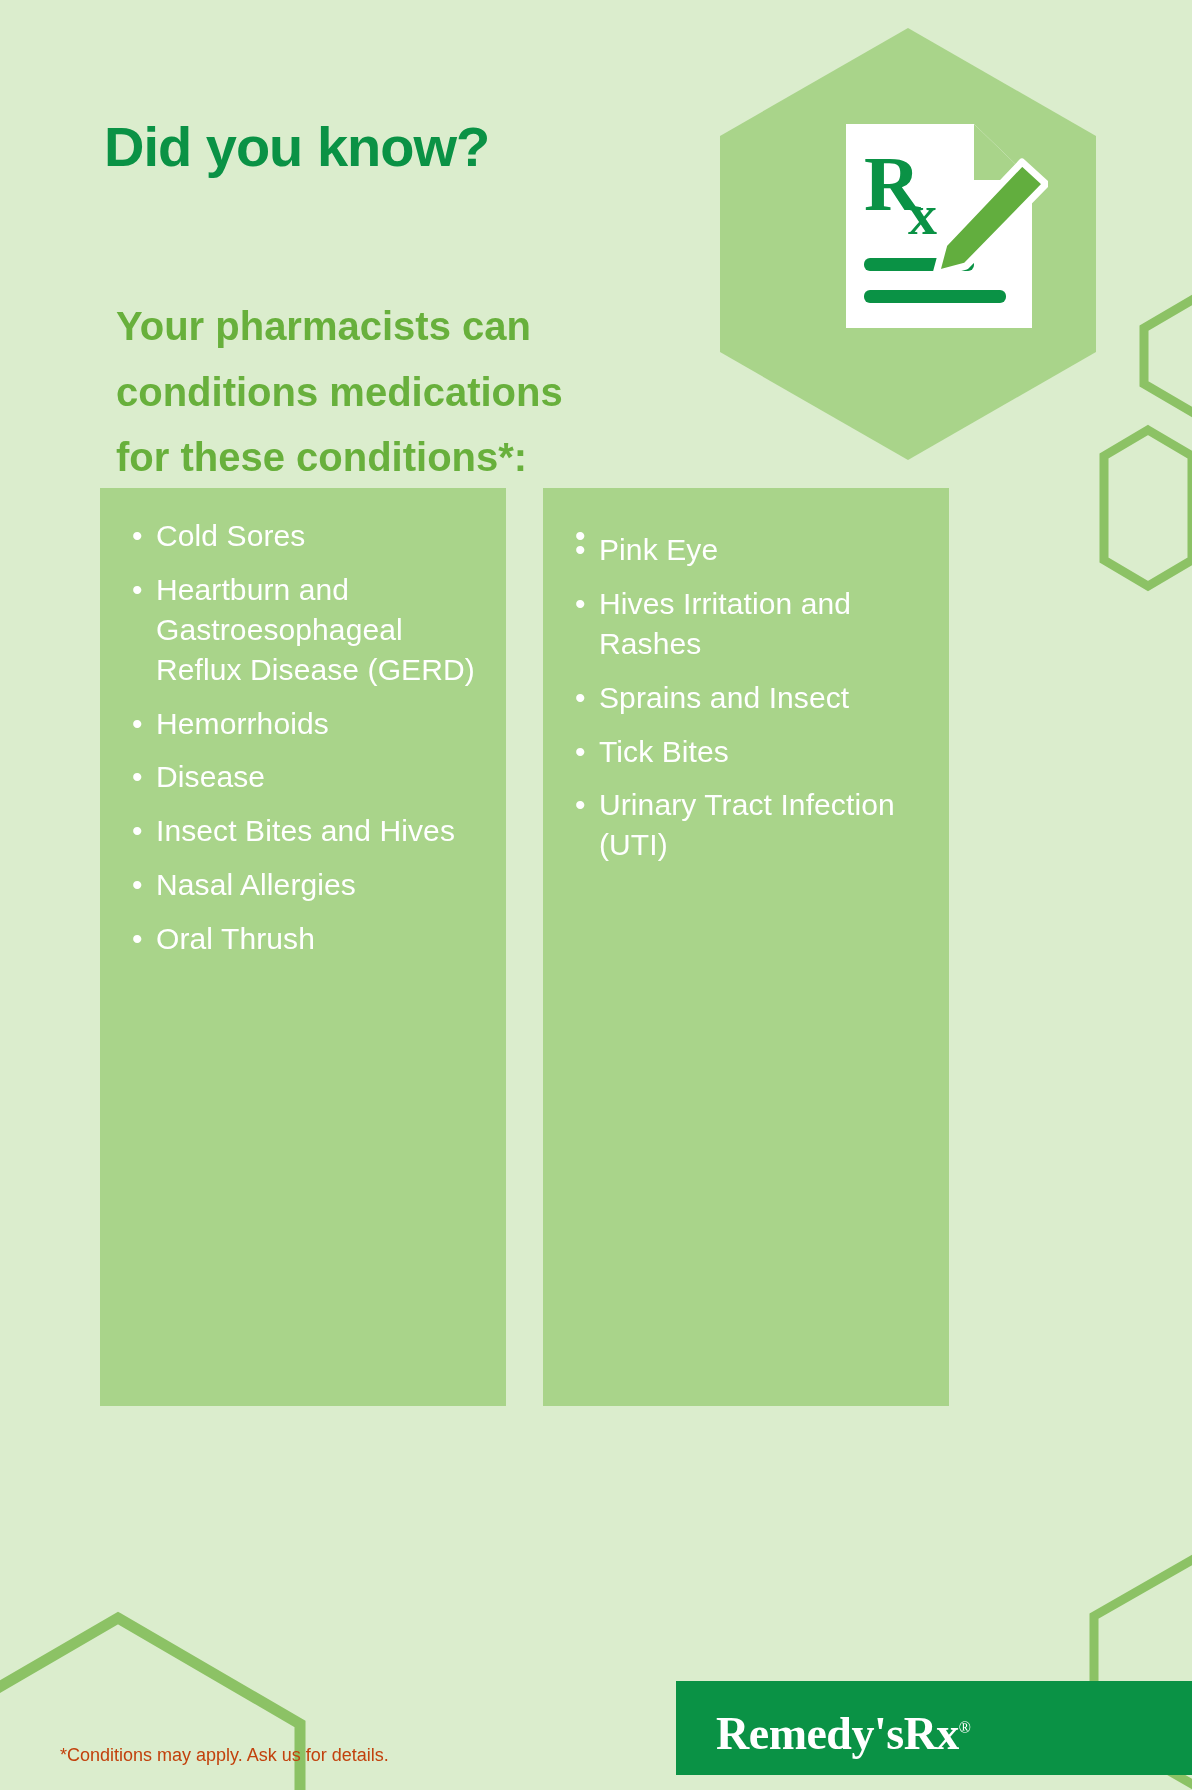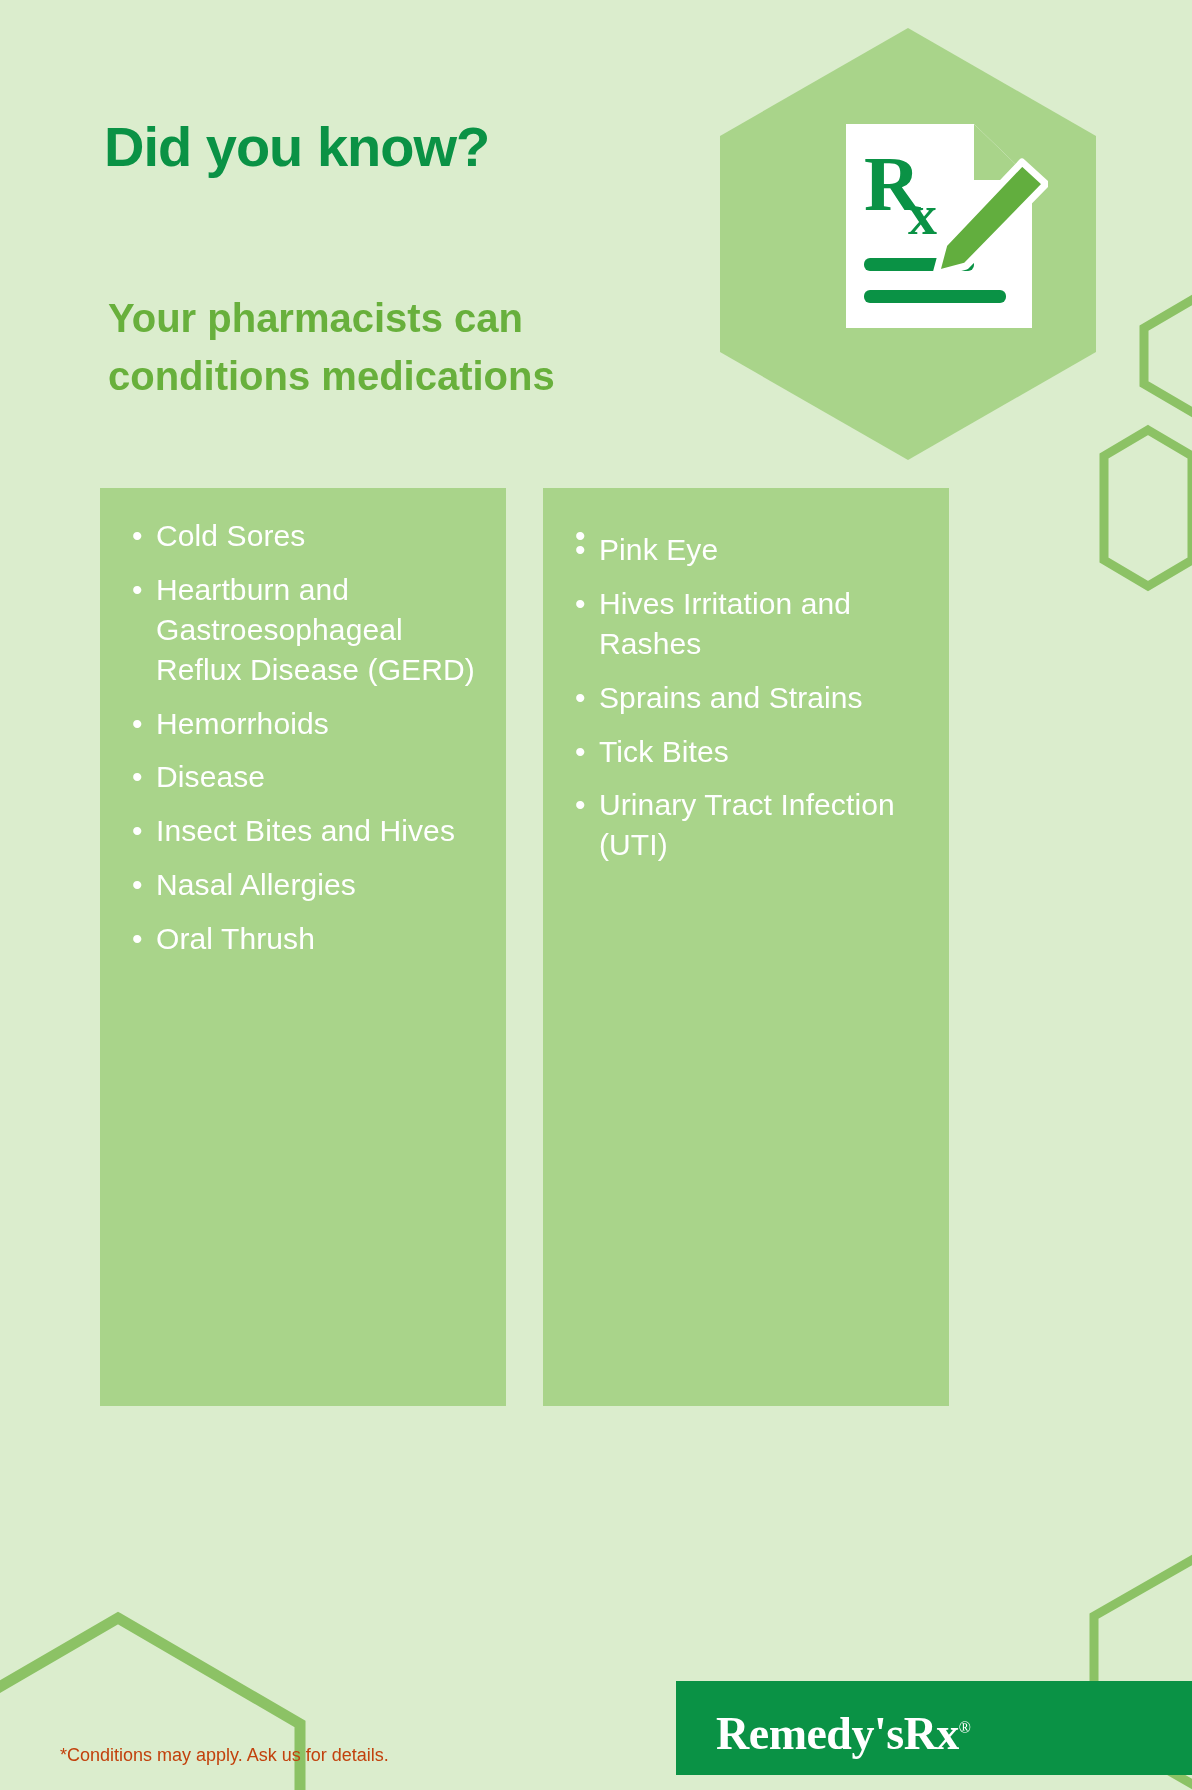--- a/index.html
+++ b/index.html
@@ -37,21 +37,21 @@
   .subhead {
     position: absolute;
     left: 104px;
     top: 288px;
     font-size: 40px;
     font-weight: bold;
     color: #68b03c;
     line-height: 1.34;
     white-space: nowrap;
   }
-  .subhead div { margin: 4px; padding: 0; }
+  .subhead div { margin: 12px; padding: 0; }
 
   
   .panel {
     position: absolute;
     background: #a9d48a;
     top: 488px;
     height: 918px;
   }
   .panel-left  { left: 100px;  width: 406px; }
   .panel-right { left: 543px;  width: 406px; }
@@ -137,20 +137,21 @@
   <rect x="28" y="140" width="110" height="13" rx="6" fill="#0a9245"></rect>
   <rect x="28" y="172" width="142" height="13" rx="6" fill="#0a9245"></rect>
   <path d="M186 44 L210 66 L130 148 L100 156 L108 126 Z" fill="#62ae3e" stroke="#ffffff" stroke-width="7" stroke-linejoin="round"></path>
 </svg>
 
 <div class="headline">Did you know?</div>
 
 <div class="subhead">
   <div>Your pharmacists can</div>
   <div>conditions medications</div>
+  <div>for these conditions*:</div>
 </div>
 
 <div class="panel panel-left">
   <ul class="cond-list">
     <li class="cond-item">
       <span class="bullet">•</span>
       <span>Cold Sores</span>
     </li>
     <li class="cond-item">
       <span class="bullet">•</span>
@@ -187,21 +188,21 @@
     <li class="cond-item">
       <span class="bullet">•</span>
       <span>Pink Eye</span>
     </li>
     <li class="cond-item">
       <span class="bullet">•</span>
       <span>Hives Irritation and Rashes</span>
     </li>
     <li class="cond-item">
       <span class="bullet">•</span>
-      <span>Sprains and Strains</span>
+      <span>Sprains and Insect</span>
     </li>
     <li class="cond-item">
       <span class="bullet">•</span>
       <span>Tick Bites</span>
     </li>
     <li class="cond-item">
       <span class="bullet">•</span>
       <span>Urinary Tract Infection (UTI)</span>
     </li>
   </ul>

